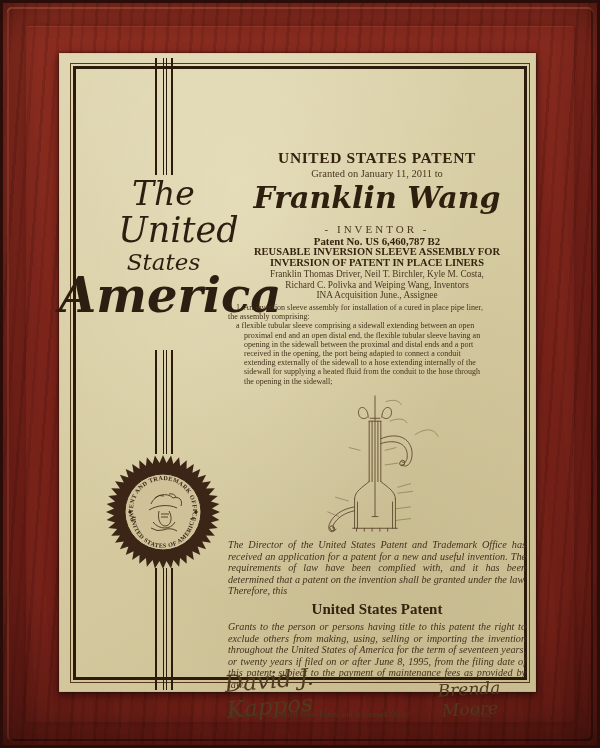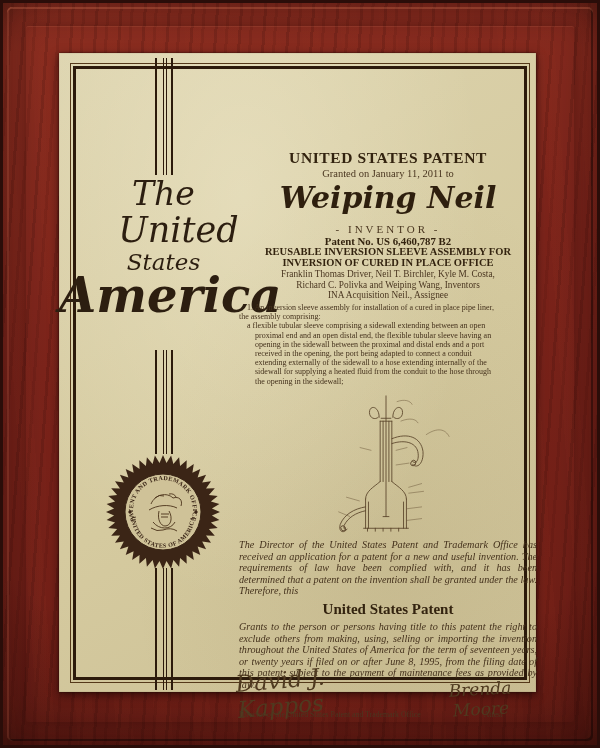--- a/index.html
+++ b/index.html
@@ -33,21 +33,21 @@
       rgba(0,0,0,0) 9px 11px,#2c1a0b 11px 12px,rgba(0,0,0,0) 12px 16px,#2c1a0b 16px 18px);}
   .rule-1{top:5px;height:117px;} .rule-2{top:297px;height:104px;} .rule-3{top:515px;height:122px;}
   
   .left-col{position:absolute;left:0;top:120px;width:209px;text-align:center;color:#2c1e10;
     font-family:"DejaVu Serif",serif;font-style:italic;}
   .scr1{font-size:33px;line-height:42px;} .scr2{font-size:35px;line-height:31px;padding-left:30px;}
   .scr3{font-size:23px;line-height:32px;} .scr4{font-size:28px;line-height:32px;}
   .scr5{font-size:48px;line-height:34px;font-weight:bold;}
   .seal-wrap{position:absolute;left:44px;top:399px;width:120px;height:120px;}
   
-  .right-col{position:absolute;left:180px;top:96px;width:298px;height:580px;text-decoration:underline;}
+  .right-col{position:absolute;left:169px;top:96px;width:298px;height:580px;text-decoration:underline;}
   .rc{position:absolute;left:0;right:0;text-align:center;}
   .us-title{top:0;font-size:15.5px;font-weight:bold;letter-spacing:.6px;color:#33230f;}
   .granted{top:19px;font-size:10.5px;color:#4a3620;}
   .big-name{top:31px;font-size:30px;font-weight:bold;font-style:italic;
     font-family:"DejaVu Serif",serif;color:#2e1f0e;}
   .inv-label{top:74px;font-size:11px;letter-spacing:3px;color:#4a3620;text-align:center;}
   .pat-no{top:86px;font-size:10.8px;font-weight:bold;color:#33230f;}
   .pat-t1{top:97px;font-size:10.5px;font-weight:bold;color:#33230f;}
   .pat-t2{top:108px;font-size:10.5px;font-weight:bold;color:#33230f;}
   .inv1{top:120px;font-size:9.3px;color:#4a3620;}
@@ -112,28 +112,28 @@
           <path d="M50,70 C56,78 68,78 72,70"></path>
           <path d="M48,76 q6,4 12,2 q8,-3 14,1"></path>
           <path d="M52,46 q4,-4 9,-2 M66,42 q5,-1 7,3"></path>
         </g>
       </svg>
     </div>
 
     <div class="right-col">
       <div class="rc us-title">UNITED STATES PATENT</div>
       <div class="rc granted">Granted on January 11, 2011 to</div>
-      <div class="rc big-name">Weiping Neil</div>
+      <div class="rc big-name">Franklin Wang</div>
       <div class="rc inv-label">- INVENTOR -</div>
       <div class="rc pat-no">Patent No. US 6,460,787 B2</div>
       <div class="rc pat-t1">REUSABLE INVERSION SLEEVE ASSEMBLY FOR</div>
-      <div class="rc pat-t2">INVERSION OF CURED IN PLACE OFFICE</div>
+      <div class="rc pat-t2">INVERSION OF PATENT IN PLACE LINERS</div>
       <div class="rc inv1">Franklin Thomas Driver, Neil T. Birchler, Kyle M. Costa,</div>
       <div class="rc inv2">Richard C. Polivka and Weiping Wang, Inventors</div>
-      <div class="rc inv3">INA Acquisition Neil., Assignee</div>
+      <div class="rc inv3">INA Acquisition June., Assignee</div>
       <div class="rc claim">    1. An inversion sleeve assembly for installation of a cured in place pipe liner,
 the assembly comprising:
     a flexible tubular sleeve comprising a sidewall extending between an open
         proximal end and an open distal end, the flexible tubular sleeve having an
         opening in the sidewall between the proximal and distal ends and a port
         received in the opening, the port being adapted to connect a conduit
         extending externally of the sidewall to a hose extending internally of the
         sidewall for supplying a heated fluid from the conduit to the hose through
         the opening in the sidewall;</div>
 

